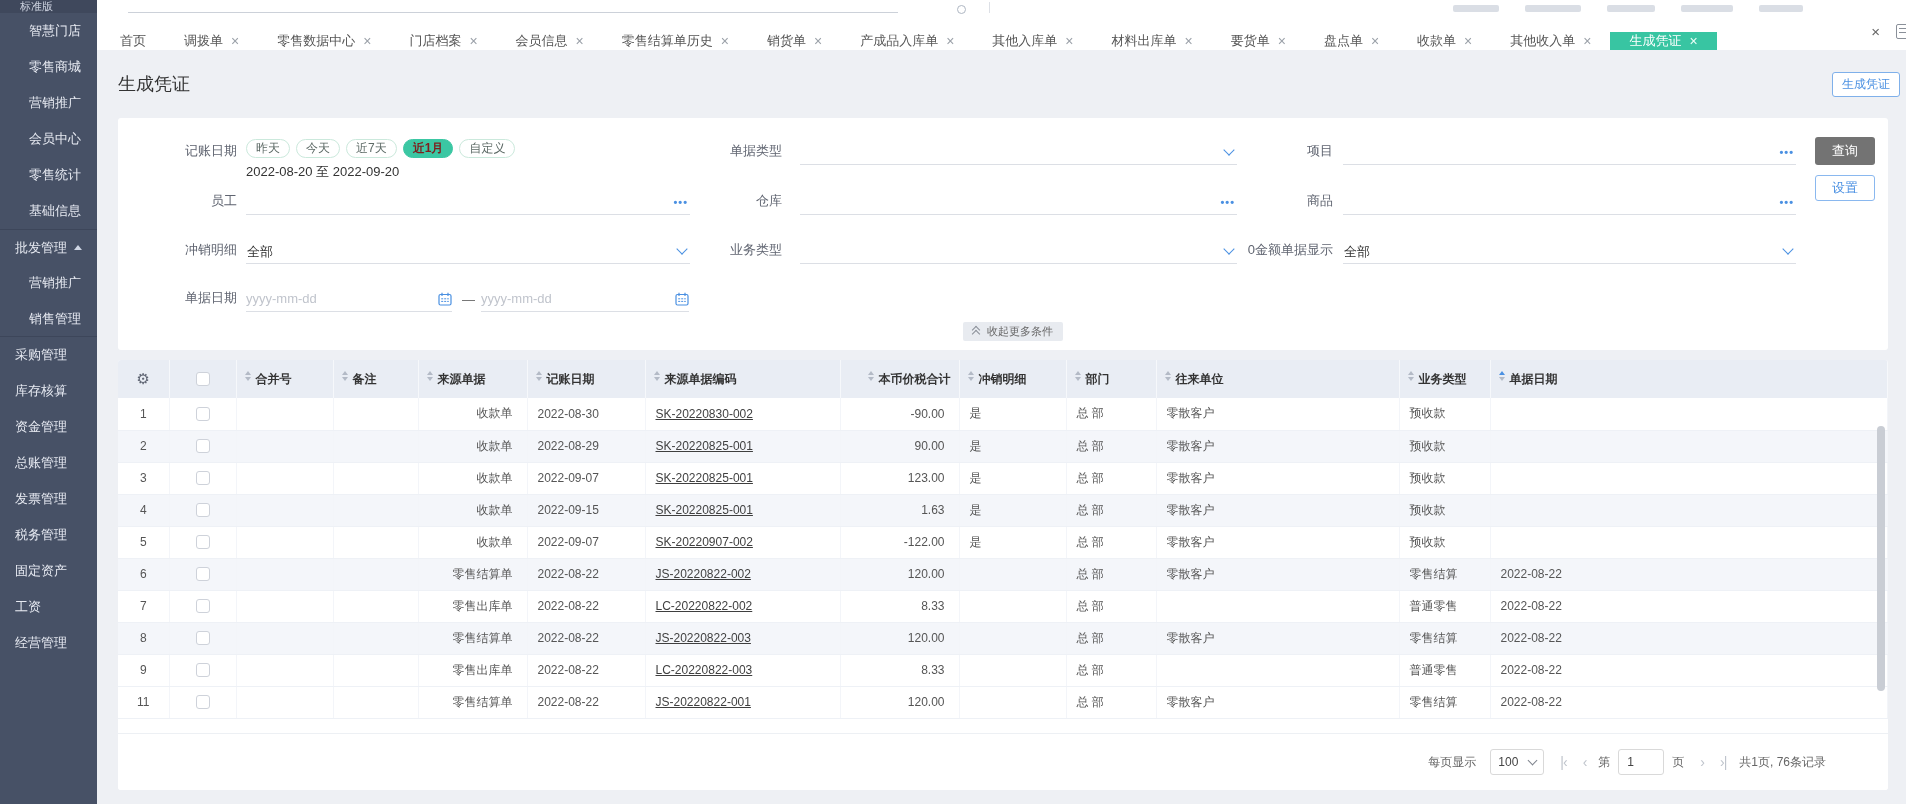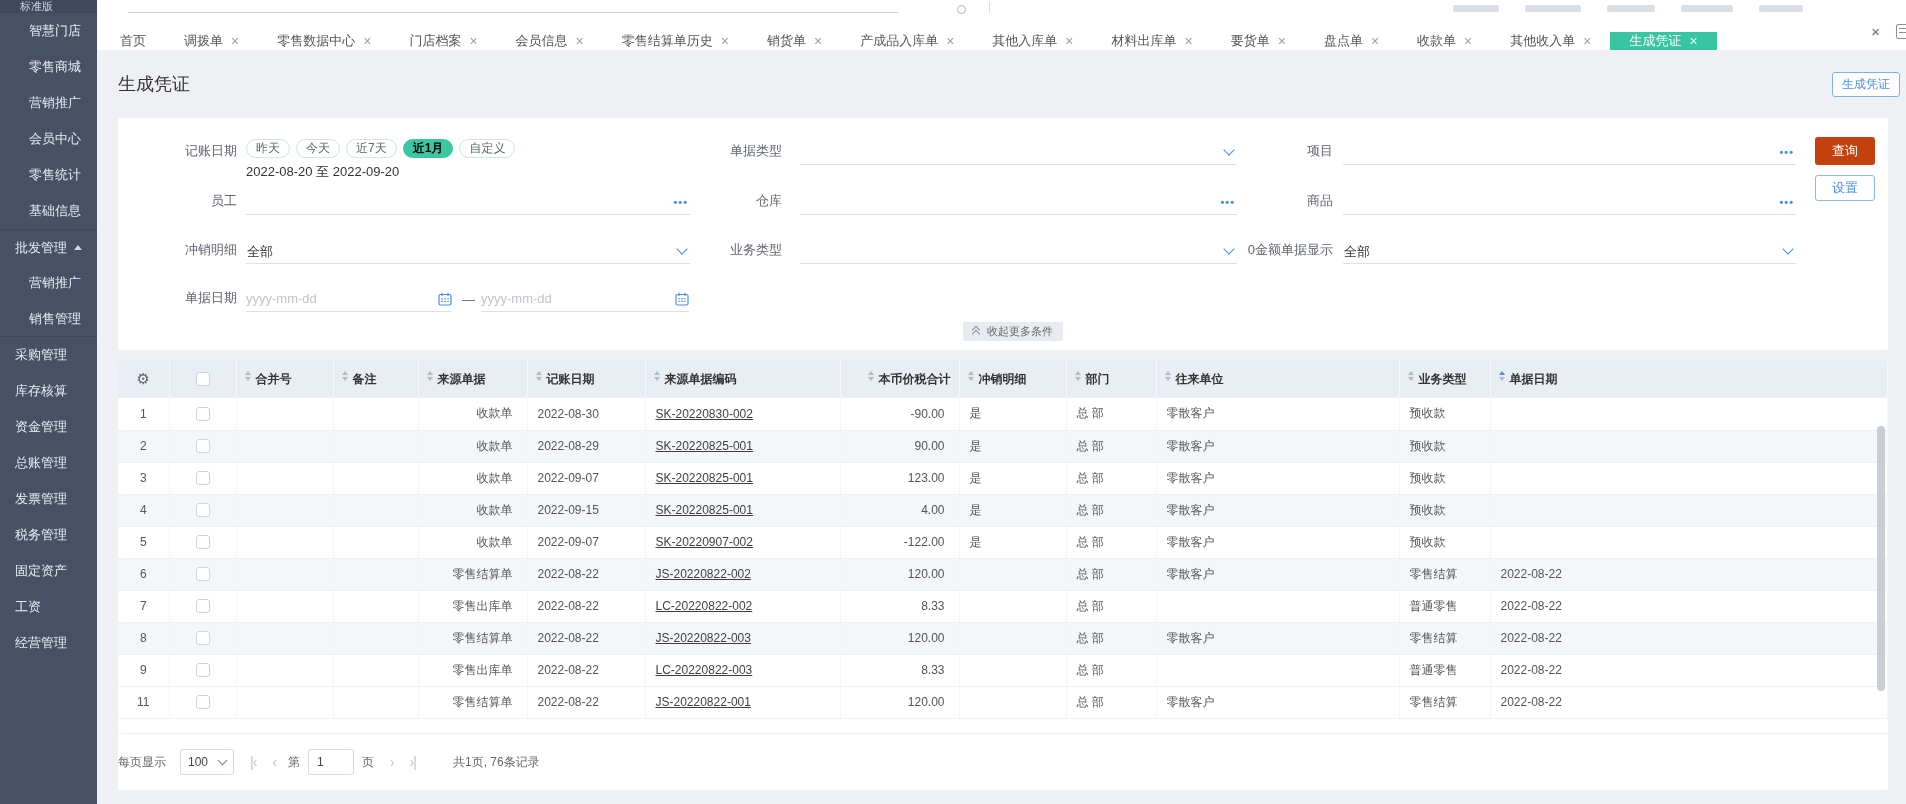--- a/index.html
+++ b/index.html
@@ -45,28 +45,28 @@
   .fcard{position:relative;margin:0 18px 0 21px;height:232px;background:#fff;border-radius:3px}
   .flabel{position:absolute;font-size:13px;color:#5f6470;text-align:right;white-space:nowrap}
   .fctrl{position:absolute;height:26px;border-bottom:1px solid #dcdfe5}
   .fvalue{position:absolute;left:1px;top:5px;font-size:13px;color:#333}
   .chev{position:absolute;right:4px;top:7px;width:8px;height:8px;border-right:1.6px solid #4a90e2;
     border-bottom:1.6px solid #4a90e2;transform:rotate(45deg)}
   .more{position:absolute;right:2px;top:9px;color:#4a90e2;font-size:11px;font-weight:700;letter-spacing:1px;cursor:pointer;line-height:8px}
   .pills{position:absolute;left:128px;top:21px;display:flex}
   .pill{height:19px;border:1px solid #cbe9dc;border-radius:10px;padding:0 9px;font-size:12px;color:#5d6a66;
     display:flex;align-items:center;margin-right:6px;background:#fff;cursor:pointer;white-space:nowrap}
-  .pill.active{background:#3bc7a3;border-color:#3bc7a3;color:#000000;font-weight:700}
+  .pill.active{background:#3bc7a3;border-color:#3bc7a3;color:#7f1d1d;font-weight:700}
   .rangetext{position:absolute;left:128px;top:45px;font-size:13px;color:#333}
   .dinp{position:absolute;height:26px;border-bottom:1px solid #dcdfe5;display:flex;align-items:center}
   .dinp input{border:none;outline:none;background:transparent;flex:1;font-size:13px;color:#333;
     font-family:"Liberation Sans","DejaVu Sans",sans-serif}
   .dinp input::placeholder{color:#c0c4cc}
   .ddash{position:absolute;top:174px;font-size:13px;color:#666}
-  .qbtn{position:absolute;left:1697px;top:19px;width:60px;height:28px;background:#c2410c;color:#fff;border:none;
+  .qbtn{position:absolute;left:1697px;top:19px;width:60px;height:28px;background:#737373;color:#fff;border:none;
     border-radius:3px;font-size:13px;cursor:pointer;display:flex;align-items:center;justify-content:center}
   .sbtn{position:absolute;left:1697px;top:57px;width:60px;height:26px;background:#fff;color:#4a90e2;
     border:1px solid #8ab8ef;border-radius:3px;font-size:13px;cursor:pointer;display:flex;align-items:center;justify-content:center}
   .collapse{position:absolute;left:845px;top:204px;height:19px;background:#e8ebf0;border-radius:2px;
     display:flex;align-items:center;padding:0 10px;font-size:11px;color:#666;cursor:pointer}
   .dblchev{width:8px;height:10px;position:relative;margin-right:6px}
   .dblchev i{position:absolute;left:0;width:6px;height:6px;border-left:1.4px solid #8a8f98;border-top:1.4px solid #8a8f98;transform:rotate(45deg)}
   .dblchev i:nth-child(1){top:0}.dblchev i:nth-child(2){top:4px}
 
   
@@ -85,31 +85,31 @@
   .rows-viewport{height:335px;overflow:hidden}
   tbody td{height:32px;font-size:12px;color:#555;border-bottom:1px solid #eef1f6;border-right:1px solid #f3f5f9;
     padding:0 10px;white-space:nowrap;overflow:hidden}
   tr.stripe td{background:#f4f6fa}
   td.c{text-align:center}
   td.r{text-align:right;padding-right:14px}
   .doclink{color:#3f3f3f;text-decoration:underline;cursor:pointer}
   .vsb{position:absolute;right:3px;top:66px;width:8px;height:265px;background:#c9cdd4;border-radius:4px}
 
   
-  .pager{height:57px;display:flex;align-items:center;justify-content:flex-start;padding-right:62px;
+  .pager{height:57px;display:flex;align-items:center;justify-content:flex-end;padding-right:62px;
     font-size:12px;color:#666;background:#fff;border-top:1px solid #edf0f4}
   .psel{width:54px;height:26px;border:1px solid #d9d9d9;border-radius:3px;display:flex;align-items:center;
     justify-content:space-between;padding:0 7px;color:#444;margin-left:14px;cursor:pointer;background:#fff}
   .pselchev{width:7px;height:7px;border-right:1.5px solid #7d838c;border-bottom:1.5px solid #7d838c;transform:rotate(45deg);margin-top:-3px}
   .pgico{color:#bfc4cc;font-size:14px;margin-left:16px;cursor:pointer;letter-spacing:-1px}
   .pgtxt{margin-left:12px}
   .pinp{width:46px;height:26px;border:1px solid #d9d9d9;border-radius:3px;font-size:12px;color:#444;
     padding:0 8px;margin-left:8px;outline:none;font-family:"Liberation Sans","DejaVu Sans",sans-serif}
   .pgsuffix{margin-left:8px}
-  .psummary{margin-left:37px}
+  .psummary{margin-left:13px}
 </style>
 </head>
 <body>
 
 <div class="sidebar">
   <div class="sb-top"></div>
   <div class="edition">标准版</div>
   <div id="sidebar-nav">
       <div class="snav ind">
         <span>智慧门店</span>
@@ -537,21 +537,21 @@
                 <td></td>
               </tr>
               <tr class="stripe">
                 <td class="c">4</td>
                 <td class="c"><span class="cb"></span></td>
                 <td></td>
                 <td></td>
                 <td class="r">收款单</td>
                 <td>2022-09-15</td>
                 <td><a class="doclink">SK-20220825-001</a></td>
-                <td class="r">4.00</td>
+                <td class="r">1.63</td>
                 <td>是</td>
                 <td>总 部</td>
                 <td>零散客户</td>
                 <td>预收款</td>
                 <td></td>
               </tr>
               <tr>
                 <td class="c">5</td>
                 <td class="c"><span class="cb"></span></td>
                 <td></td>

